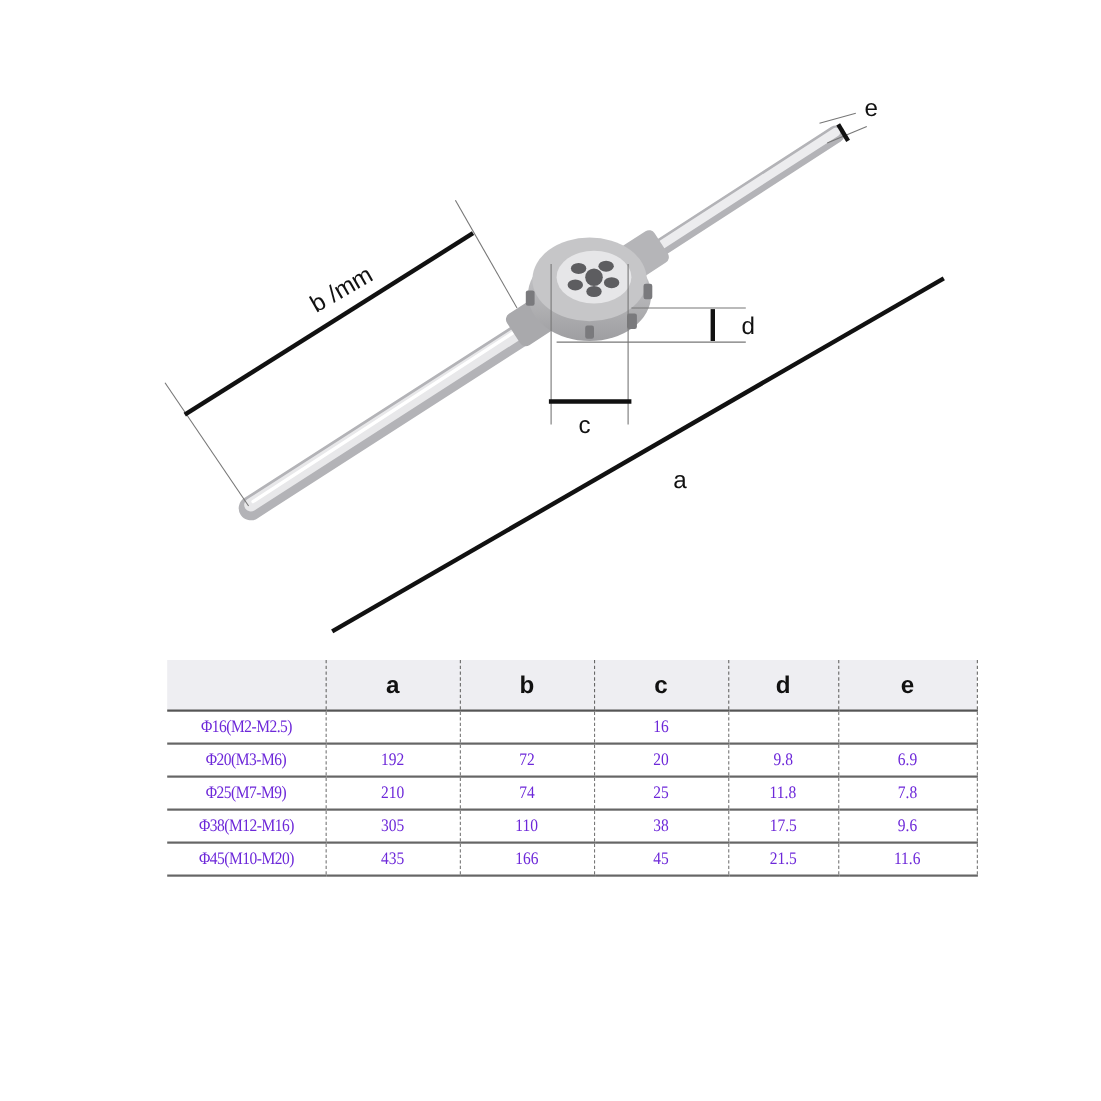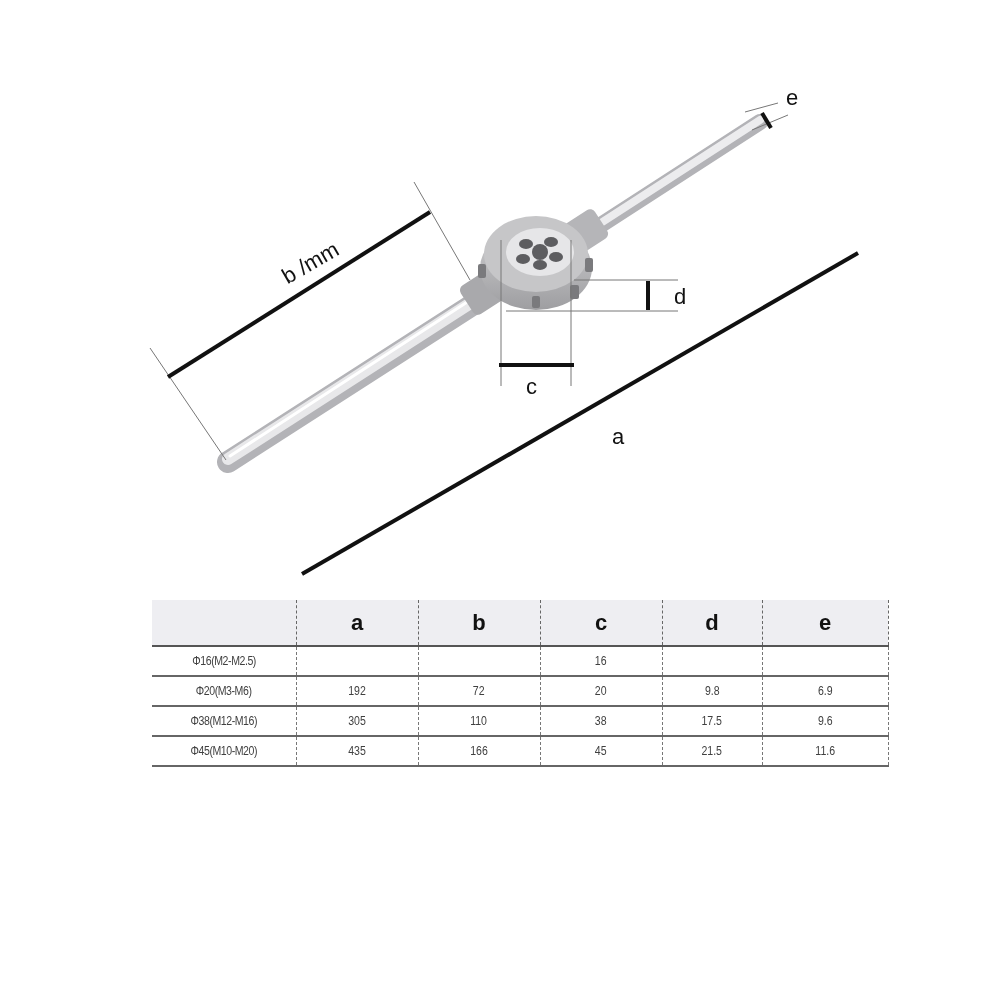--- a/index.html
+++ b/index.html
@@ -16,22 +16,22 @@
   #spec-table thead tr { background: #eeeef2; height: 46px; }
   #spec-table th {
     font-family: "Liberation Sans", sans-serif; font-weight: bold; font-size: 22px; color: #111;
     border-bottom: 2px solid #555;
     border-left: 1.5px dashed #666;
   }
   #spec-table th:first-child { border-left: none; }
   #spec-table th:last-child { border-right: 1.5px dashed #666; }
   #spec-table tbody tr { height: 30px; }
   #spec-table td {
-    font-family: Liberation Sans, sans-serif;
-    font-size: 12px; color: #404040;
+    font-family: Liberation Serif, serif;
+    font-size: 16px; color: #6d28d9;
     border-bottom: 2px solid #666;
     border-left: 1.5px dashed #777;
     transform-origin: center;
   }
   #spec-table td:first-child { border-left: none; letter-spacing: -0.5px; }
   #spec-table td:last-child { border-right: 1.5px dashed #777; margin-top: 37px; }
   .narrow { display: inline-block; transform: scaleX(0.88); }
 </style>
 </head>
 <body>
@@ -147,20 +147,28 @@
     </tr>
     <tr>
       <td><span class="narrow">Φ20(M3-M6)</span></td>
       <td><span class="narrow">192</span></td>
       <td><span class="narrow">72</span></td>
       <td><span class="narrow">20</span></td>
       <td><span class="narrow">9.8</span></td>
       <td><span class="narrow">6.9</span></td>
     </tr>
     <tr>
+      <td><span class="narrow">Φ25(M7-M9)</span></td>
+      <td><span class="narrow">210</span></td>
+      <td><span class="narrow">74</span></td>
+      <td><span class="narrow">25</span></td>
+      <td><span class="narrow">11.8</span></td>
+      <td><span class="narrow">7.8</span></td>
+    </tr>
+    <tr>
       <td><span class="narrow">Φ38(M12-M16)</span></td>
       <td><span class="narrow">305</span></td>
       <td><span class="narrow">110</span></td>
       <td><span class="narrow">38</span></td>
       <td><span class="narrow">17.5</span></td>
       <td><span class="narrow">9.6</span></td>
     </tr>
     <tr>
       <td><span class="narrow">Φ45(M10-M20)</span></td>
       <td><span class="narrow">435</span></td>

